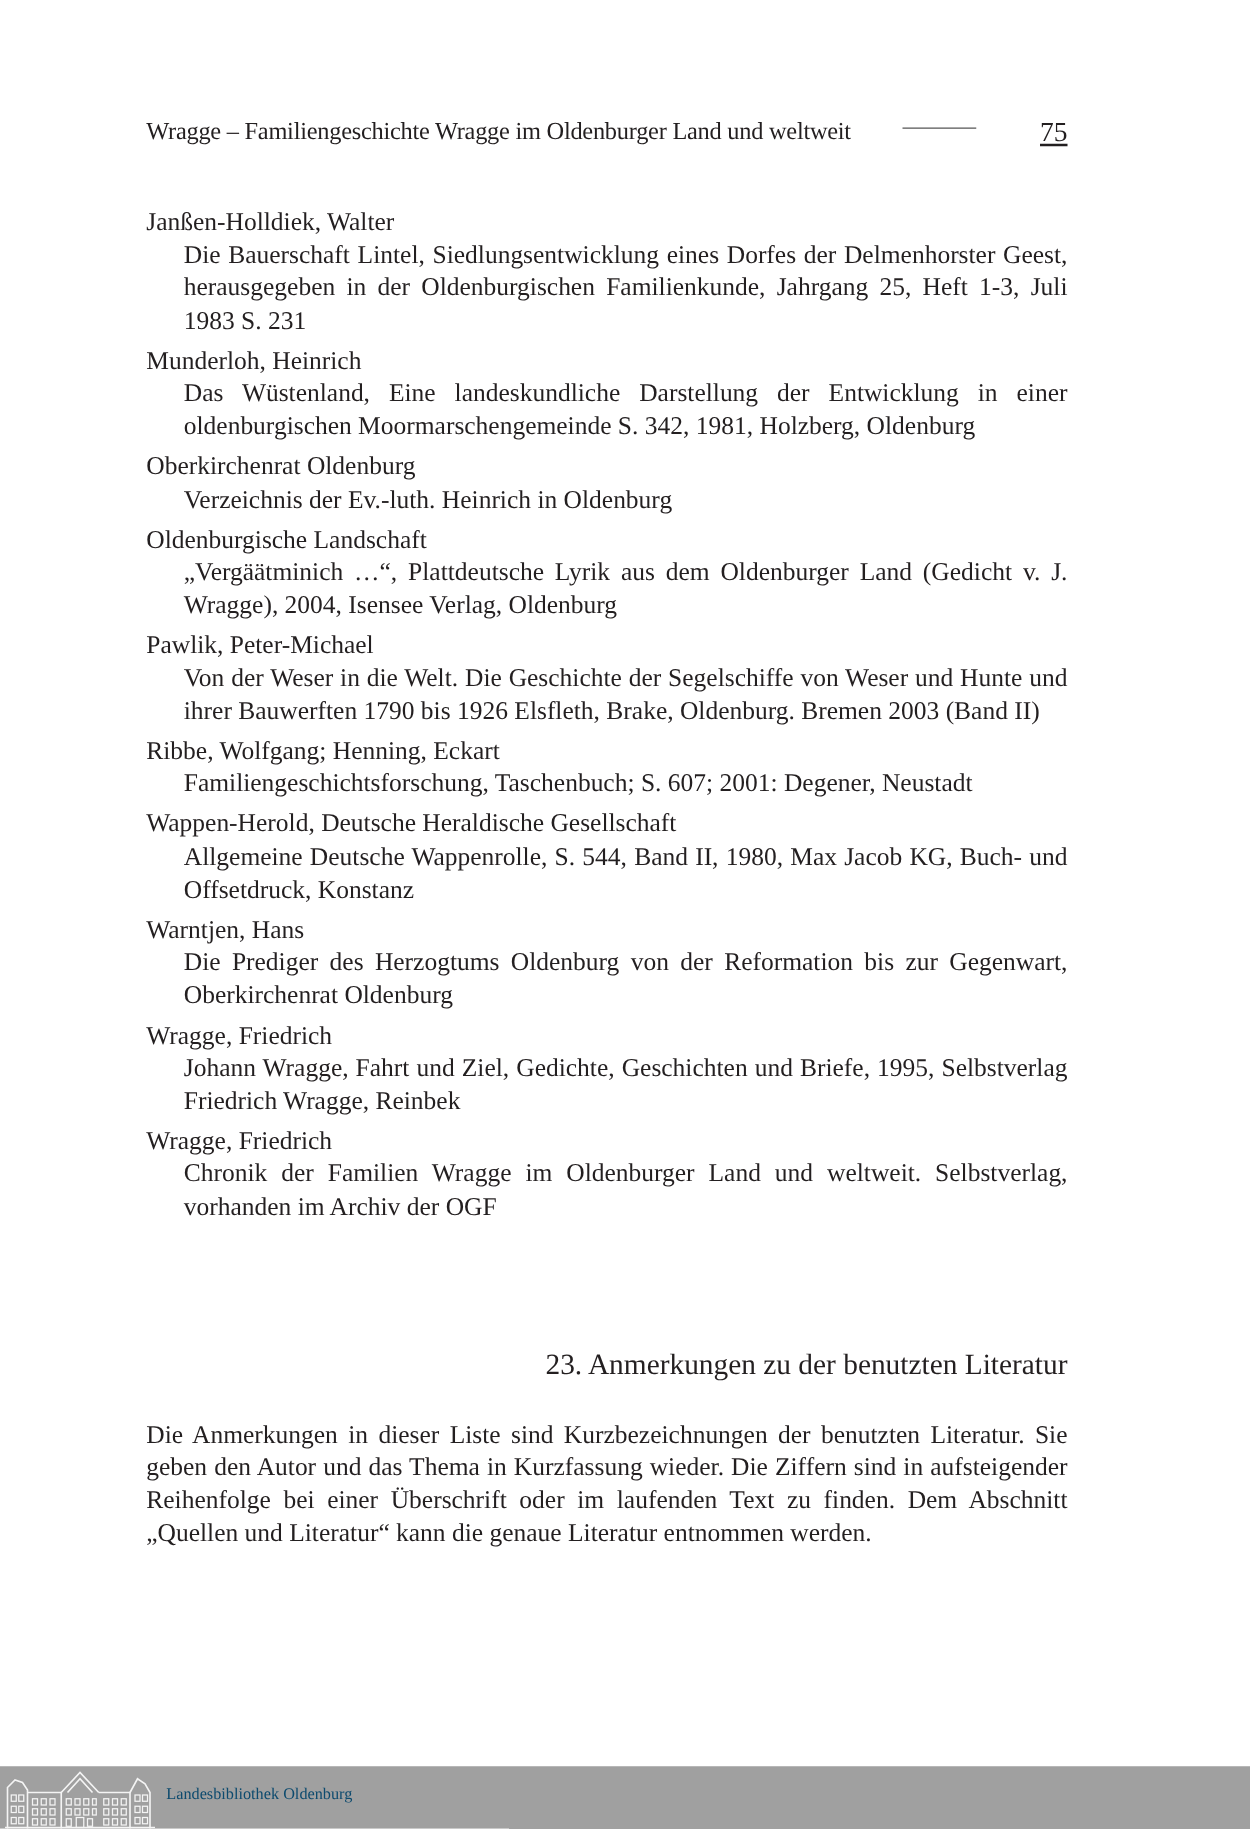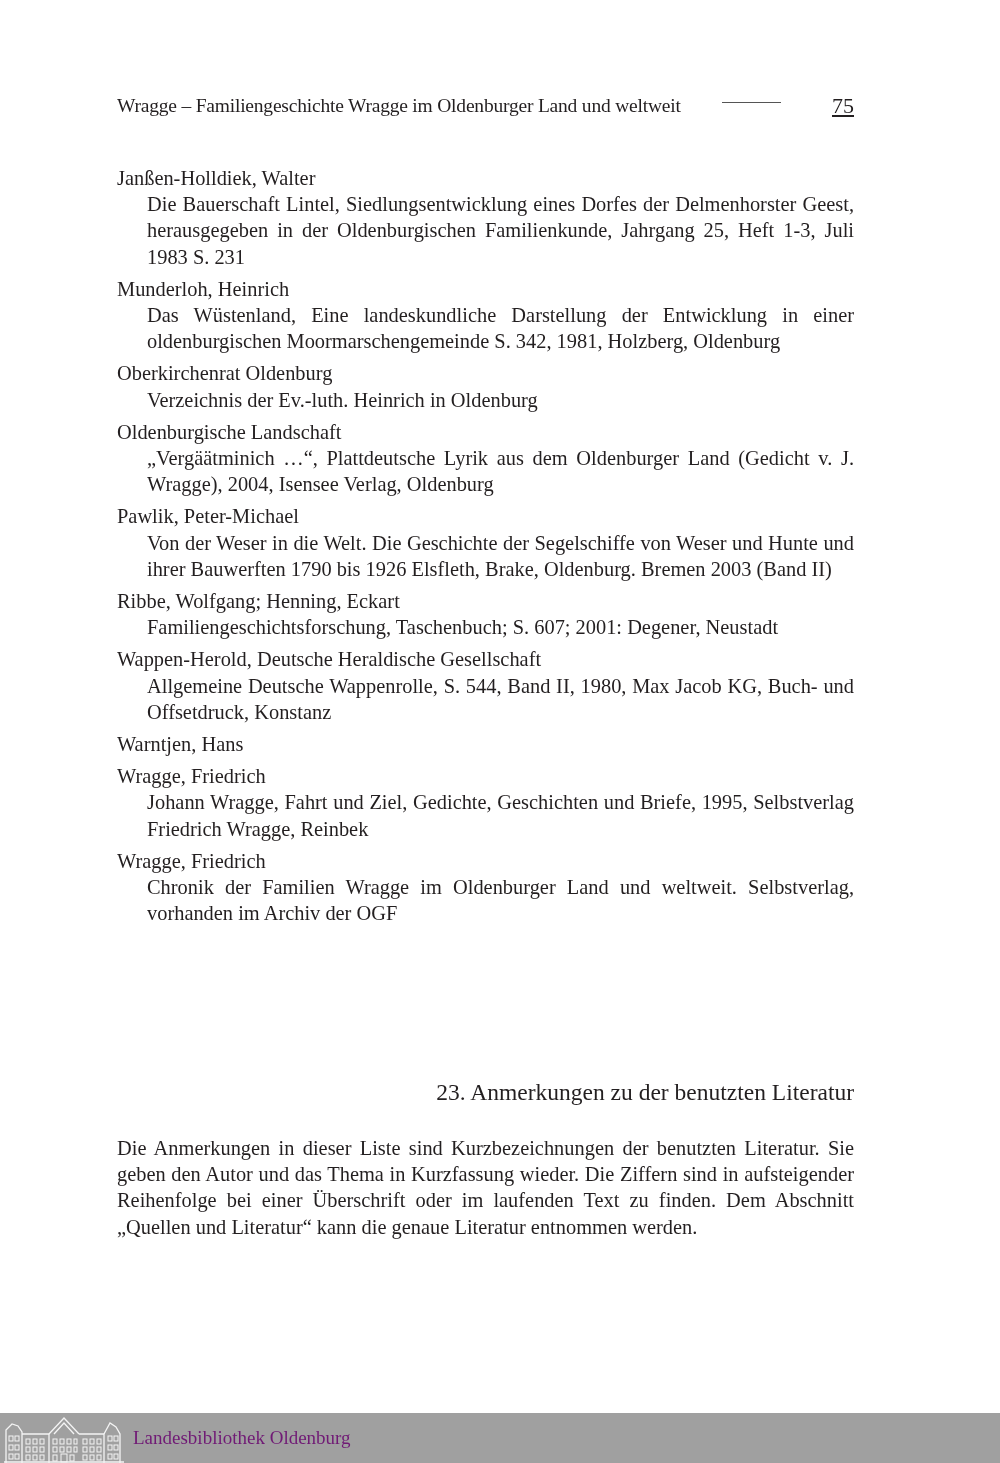--- a/index.html
+++ b/index.html
@@ -13,21 +13,21 @@
     .biblio { position: absolute; left: 117px; top: 165px; width: 737px; font-size: 20.4px; line-height: 26.2px; }
     .entry { margin-bottom: 6px; }
     .entry .author { display: block; font-family: Liberation Serif, serif; }
     .entry .work { display: block; padding-left: 30px; text-align: justify; }
     .section-heading { position: absolute; left: 117px; top: 1079px; width: 737px; text-align: right;
            font-size: 23.5px; font-weight: normal; margin: 0; }
     .paragraph { position: absolute; left: 117px; top: 1135px; width: 737px; font-size: 20.4px;
            line-height: 26.2px; text-align: justify; margin: 0; font-family: Liberation Serif, serif; }
     .footer-bar { position: absolute; left: 0; top: 1413px; width: 1000px; height: 50px; background: #a0a0a0; }
     .footer-bar .logo { position: absolute; left: 4px; top: 1px; width: 120px; height: 49px; }
-    .footer-bar .lib-name { position: absolute; left: 133px; top: 14px; font-size: 19px; color: #701a75; }
+    .footer-bar .lib-name { position: absolute; left: 133px; top: 14px; font-size: 13px; color: #0c4a6e; }
   </style>
 </head>
 <body>
 
 <div class="running-head">
   <span class="title">Wragge – Familiengeschichte Wragge im Oldenburger Land und weltweit</span>
   <span class="rule"></span>
   <span class="pageno">75</span>
 </div>
 
@@ -55,20 +55,21 @@
   <div class="entry">
     <span class="author">Ribbe, Wolfgang; Henning, Eckart</span>
     <span class="work">Familiengeschichtsforschung, Taschenbuch; S. 607; 2001: Degener, Neustadt</span>
   </div>
   <div class="entry">
     <span class="author">Wappen-Herold, Deutsche Heraldische Gesellschaft</span>
     <span class="work">Allgemeine Deutsche Wappenrolle, S. 544, Band II, 1980, Max Jacob KG, Buch- und Offsetdruck, Konstanz</span>
   </div>
   <div class="entry">
     <span class="author">Warntjen, Hans</span>
+    <span class="work">Die Prediger des Herzogtums Oldenburg von der Reformation bis zur Gegenwart, Oberkirchenrat Oldenburg</span>
   </div>
   <div class="entry">
     <span class="author">Wragge, Friedrich</span>
     <span class="work">Johann Wragge, Fahrt und Ziel, Gedichte, Geschichten und Briefe, 1995, Selbstverlag Friedrich Wragge, Reinbek</span>
   </div>
   <div class="entry">
     <span class="author">Wragge, Friedrich</span>
     <span class="work">Chronik der Familien Wragge im Oldenburger Land und weltweit. Selbstverlag, vorhanden im Archiv der OGF</span>
   </div>
 </div>

